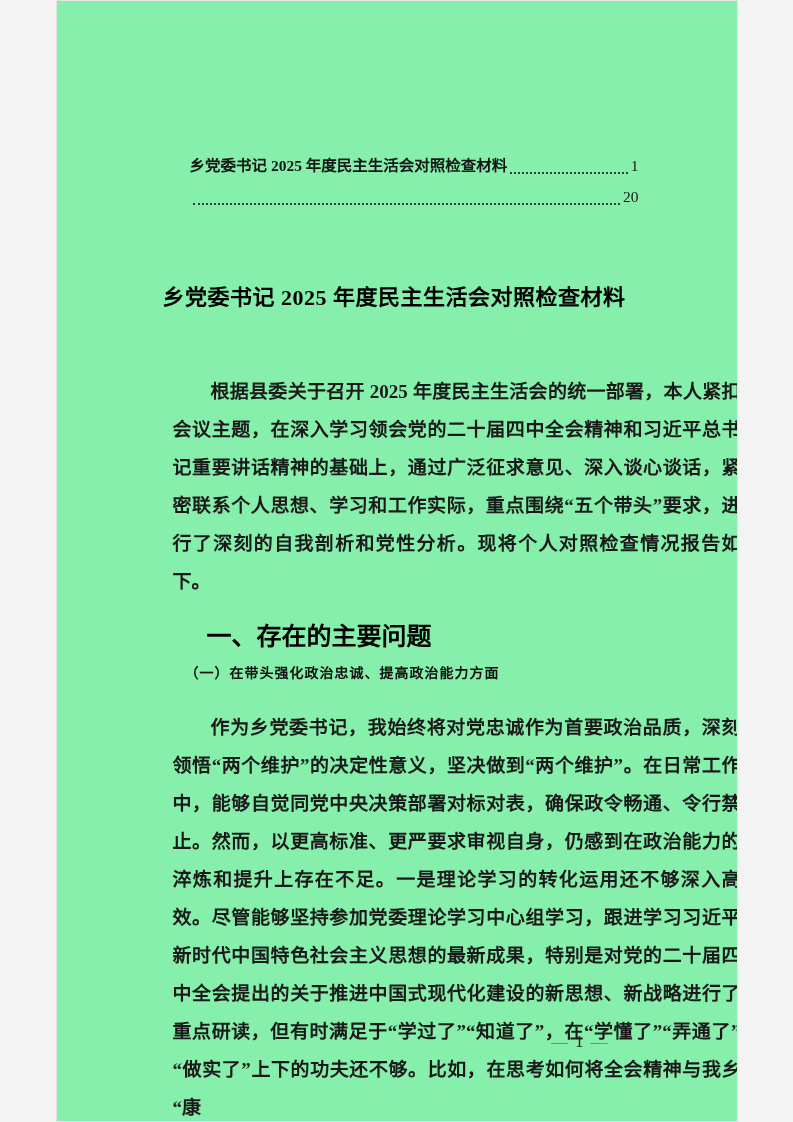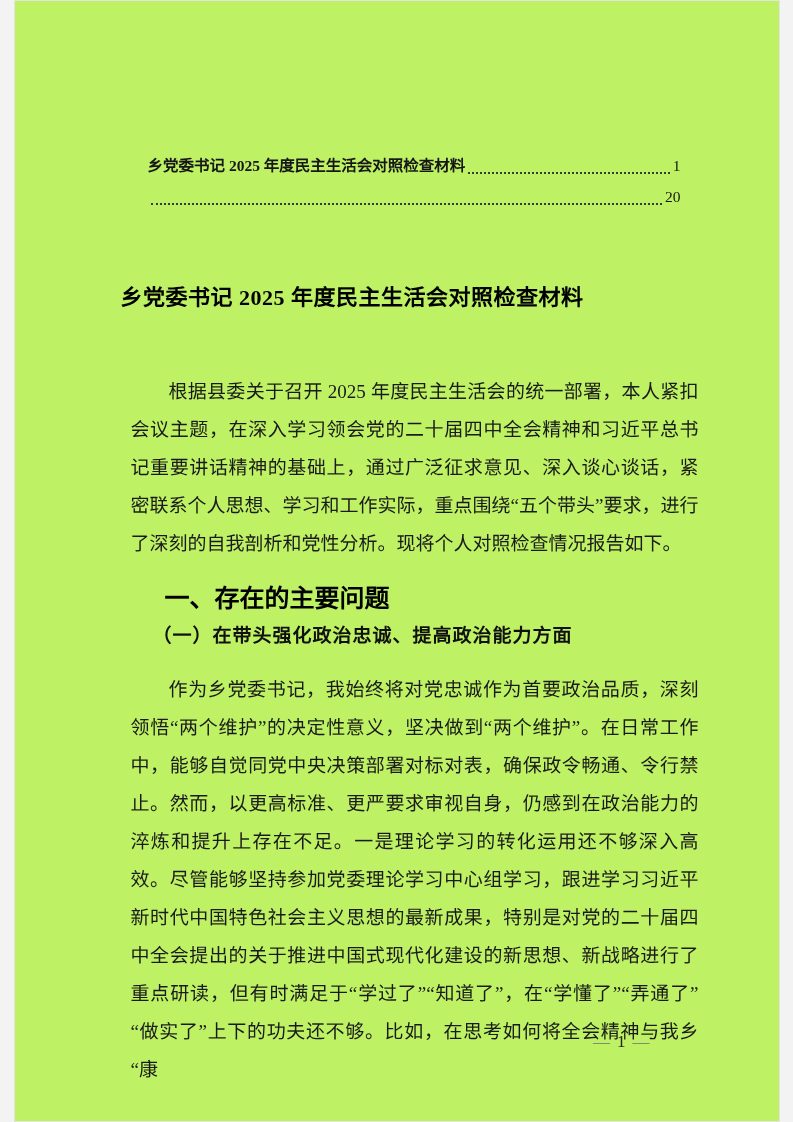--- a/index.html
+++ b/index.html
@@ -2,24 +2,24 @@
 <html lang="zh-CN"><head>
 <meta charset="utf-8">
 <style>
   html, body {
     margin: 0;
     padding: 0;
     background: #f3f3f3;
   }
   .page {
     position: relative;
-    width: 766px;
+    width: 682px;
     height: 1122px;
     margin: 0 auto;
-    background: #bef264;
+    background: #86efac;
     border: 1px solid #e4e4e4;
     box-sizing: border-box;
     overflow: hidden;
     font-family: "Liberation Serif", "DejaVu Serif", serif;
     color: #111111;
   }
 
   
   .toc {
     position: absolute;
@@ -74,37 +74,38 @@
     top: 356px;
     font-size: 19px;
     line-height: 38px;
     text-align: justify;
     text-justify: inter-character;
     color: #1a1a1a;
   }
   .body-text p {
     margin: 16px;
     text-indent: 2em;
+    font-weight: bold;
   }
   .sec-heading {
     margin: 0;
     text-indent: 2em;
     font-family: "Liberation Sans", "DejaVu Sans", sans-serif;
     font-weight: bold;
     color: #000000;
     font-size: 25px;
     line-height: 38px;
   }
   .sub-heading {
     margin: 0;
     text-indent: 2em;
     font-weight: bold;
     letter-spacing: 1px;
     color: #101010;
-    font-size: 19px;
+    font-size: 14px;
     line-height: 38px;
   }
 
   
   .page-num {
     position: absolute;
     top: 1028px;
     right: 122px;
     font-size: 17px;
     line-height: 26px;

